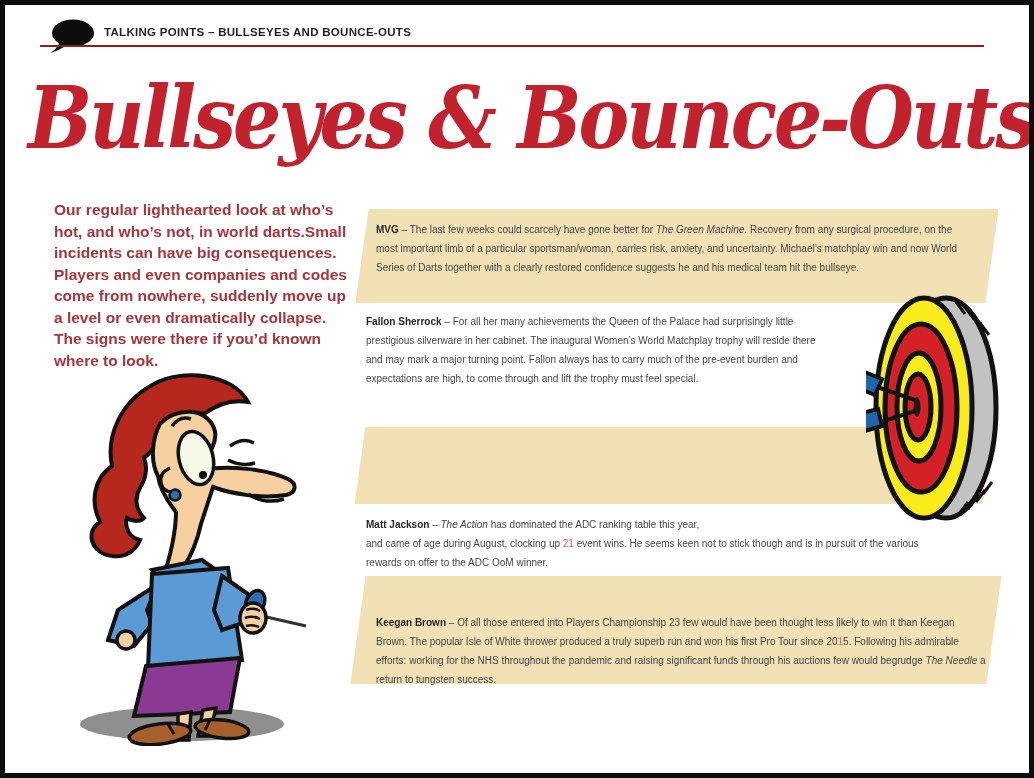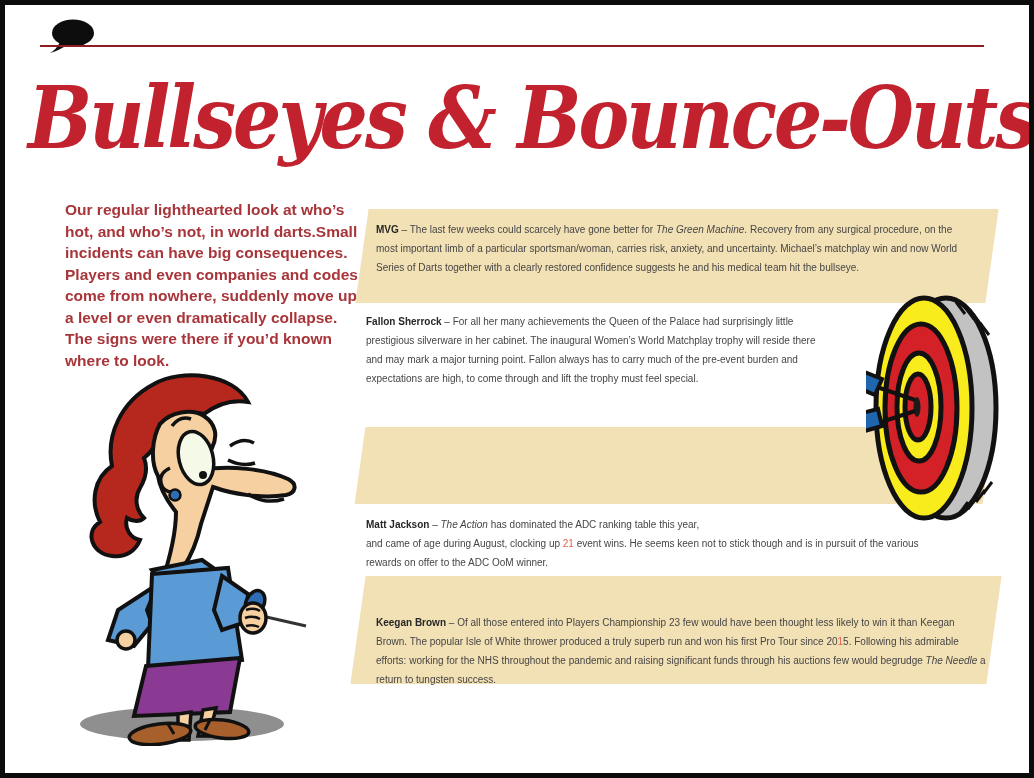--- a/index.html
+++ b/index.html
@@ -22,21 +22,21 @@
   .rule{position:absolute;left:40px;top:45px;width:944px;height:2px;background:var(--rule);}
 
   .title{
     position:absolute;left:28px;top:70px;width:990px;
     font-family:"DejaVu Serif",serif;font-style:italic;font-weight:900;
     font-size:76px;line-height:1.15;color:var(--accent);letter-spacing:-3px;
     white-space:nowrap;transform:scaleY(1.12);transform-origin:top left;
   }
 
   .intro{
-    position:absolute;left:65px;top:199px;width:296px;
+    position:absolute;left:54px;top:199px;width:296px;
     color:var(--intro);font-size:15.5px;line-height:21.5px;font-weight:700;
   }
 
   .hl{position:absolute;background:var(--cream);transform:skewX(-8deg);}
   .hl-mvg{left:362px;top:209px;width:630px;height:94px;}
   .hl-neil{left:360px;top:427px;width:628px;height:77px;}
   .hl-keegan{left:358px;top:576px;width:636px;height:108px;}
 
   .art{
     position:absolute;color:var(--body);font-size:10px;line-height:19px;z-index:5;
@@ -64,20 +64,21 @@
 </style>
 </head>
 <body>
 
 <div class="page">
 
   <svg class="bubble" width="52" height="36" viewBox="0 0 52 36">
     <ellipse cx="27" cy="15" rx="21" ry="13.5" fill="#0d0d0d"></ellipse>
     <path d="M14,24 Q10,32 4,35 Q14,32 21,27 Z" fill="#0d0d0d"></path>
   </svg>
+  <div class="kicker">TALKING POINTS – BULLSEYES AND BOUNCE-OUTS</div>
   <div class="rule"></div>
 
   <div class="title">Bullseyes &amp; Bounce-Outs!</div>
 
   <div class="intro">Our regular lighthearted look at who’s hot, and who’s not, in world darts.Small incidents can have big consequences. Players and even companies and codes come from nowhere, suddenly move up a level or even dramatically collapse. The signs were there if you’d known where to look.</div>
 
   <div class="hl hl-mvg"></div>
   <div class="hl hl-neil"></div>
   <div class="hl hl-keegan"></div>
 

